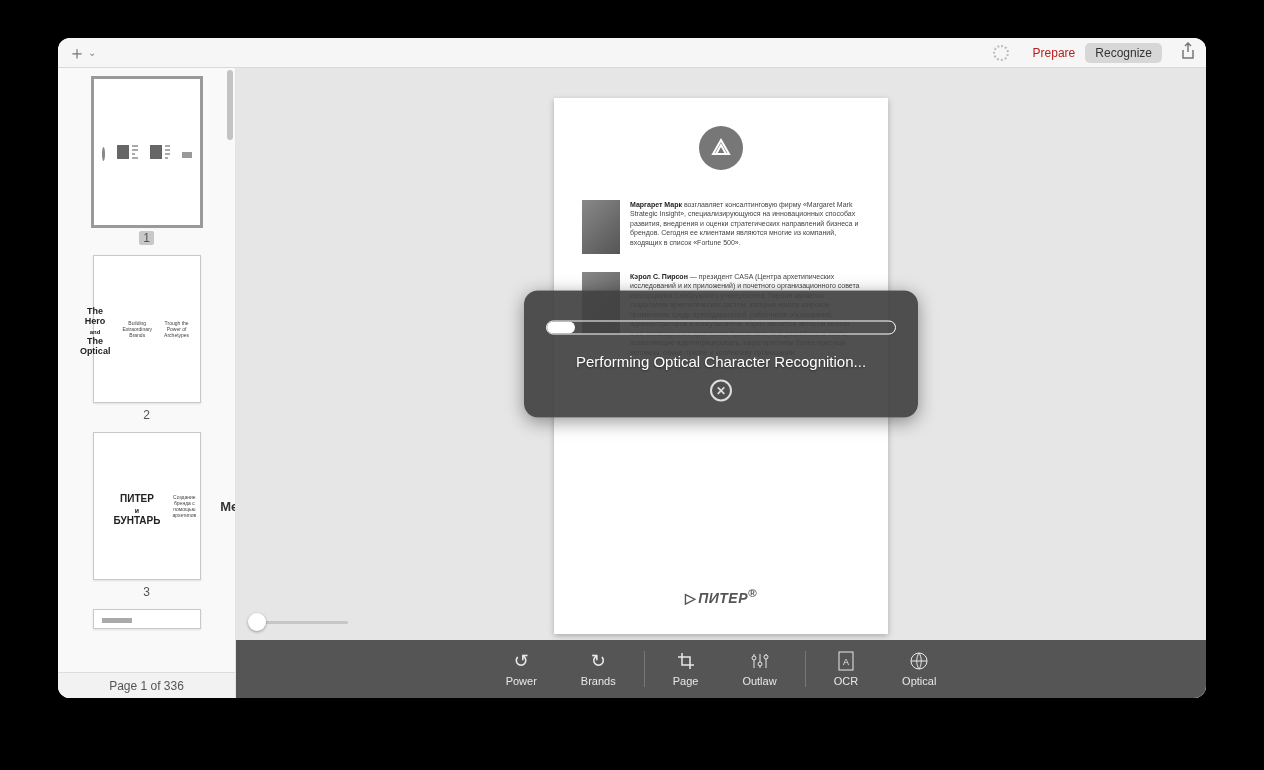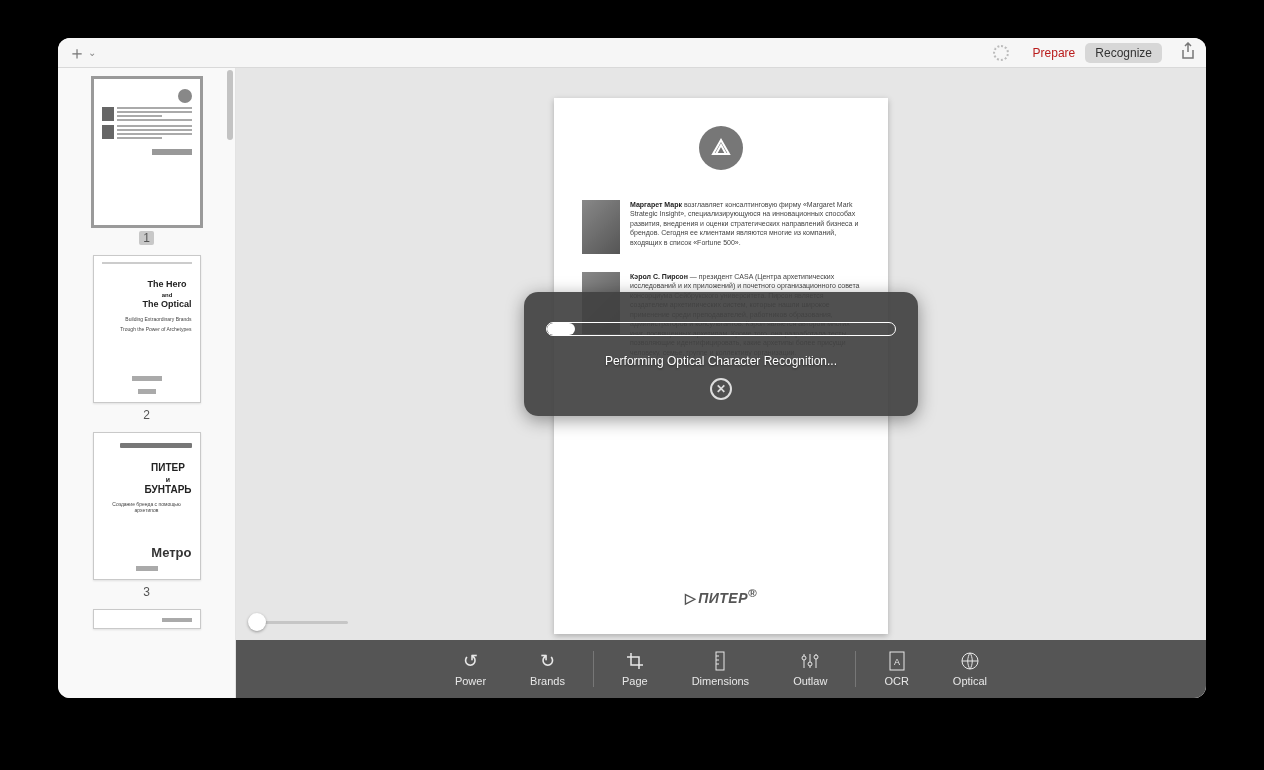--- a/index.html
+++ b/index.html
@@ -101,23 +101,23 @@
   }
   .thumb-item { text-align:center; margin-bottom:10px; }
   .thumb {
     width:108px;
     background:#fff;
     margin:0 auto 4px;
     border:1px solid #c9c9c9;
     box-shadow: 0 1px 2px rgba(0,0,0,0.1);
     padding:6px 8px;
     display:flex;
-    flex-direction:column;
-    align-items:flex-end;
-    gap:4px;
+    flex-direction:row;
+    align-items:center;
+    gap:12px;
   }
   .thumb.selected {
     outline: 3px solid #9a9a9a;
     outline-offset: -1px;
   }
   .thumb-item .num {
     font-size:12px;
     color:#555;
     display:inline-block;
     padding:0 4px;
@@ -243,21 +243,21 @@
     margin-bottom:18px;
     background:transparent;
   }
   .progress-inner {
     height:100%;
     background:#fff;
     width:8%;
     border-radius:6px;
   }
   .overlay-text {
-    font-size:12px; font-weight:500;
+    font-size:15px; font-weight:500;
     text-shadow: 0 1px 2px rgba(0,0,0,0.5);
     margin-bottom:10px;
   }
   .overlay-cancel {
     width:22px; height:22px;
     border:2px solid #ddd;
     border-radius:50%;
     display:flex; align-items:center; justify-content:center;
     color:#ddd;
     font-size:12px;
@@ -346,20 +346,21 @@
           <span class="num">3</span>
         </div>
 
         <div class="thumb-item">
           <div class="thumb" style="height:20px;">
              <div class="t-small" style="margin:2px 0 0;"></div>
           </div>
         </div>
 
       </div>
+      <div class="sidebar-footer">Page 1 of 336</div>
     </div>
 
     <div class="content">
       <div class="canvas">
 
         <div class="page">
           <div class="page-logo">
             <svg width="24" height="24" viewBox="0 0 24 24">
                 <path d="M4 18 L12 4 L20 18 Z M7 18 L12 9 L17 18 Z" fill="none" stroke="#fff" stroke-width="2"></path>
               </svg>
@@ -402,29 +403,20 @@
           <span>Brands</span>
         </div>
         <div class="vdiv"></div>
         <div class="tool">
           <span class="glyph">
               <svg width="18" height="18" viewBox="0 0 18 18">
                 <path d="M5 1v12h12M1 5h12v12" stroke="#e8e8e8" stroke-width="1.5" fill="none"></path>
               </svg>
             </span>
           <span>Page</span>
-        </div>
-        <div class="tool">
-          <span class="glyph">
-              <svg width="14" height="20" viewBox="0 0 14 20">
-                <rect x="3" y="1" width="8" height="18" stroke="#e8e8e8" fill="none"></rect>
-                <path d="M3 5h3M3 9h3M3 13h3" stroke="#e8e8e8"></path>
-              </svg>
-            </span>
-          <span>Dimensions</span>
         </div>
         <div class="tool">
           <span class="glyph">
               <svg width="20" height="18" viewBox="0 0 20 18">
                 <path d="M4 2v14M10 2v14M16 2v14" stroke="#e8e8e8"></path>
                 <circle cx="4" cy="6" r="2" fill="#555" stroke="#e8e8e8"></circle>
                 <circle cx="10" cy="12" r="2" fill="#555" stroke="#e8e8e8"></circle>
                 <circle cx="16" cy="5" r="2" fill="#555" stroke="#e8e8e8"></circle>
               </svg>
             </span>

